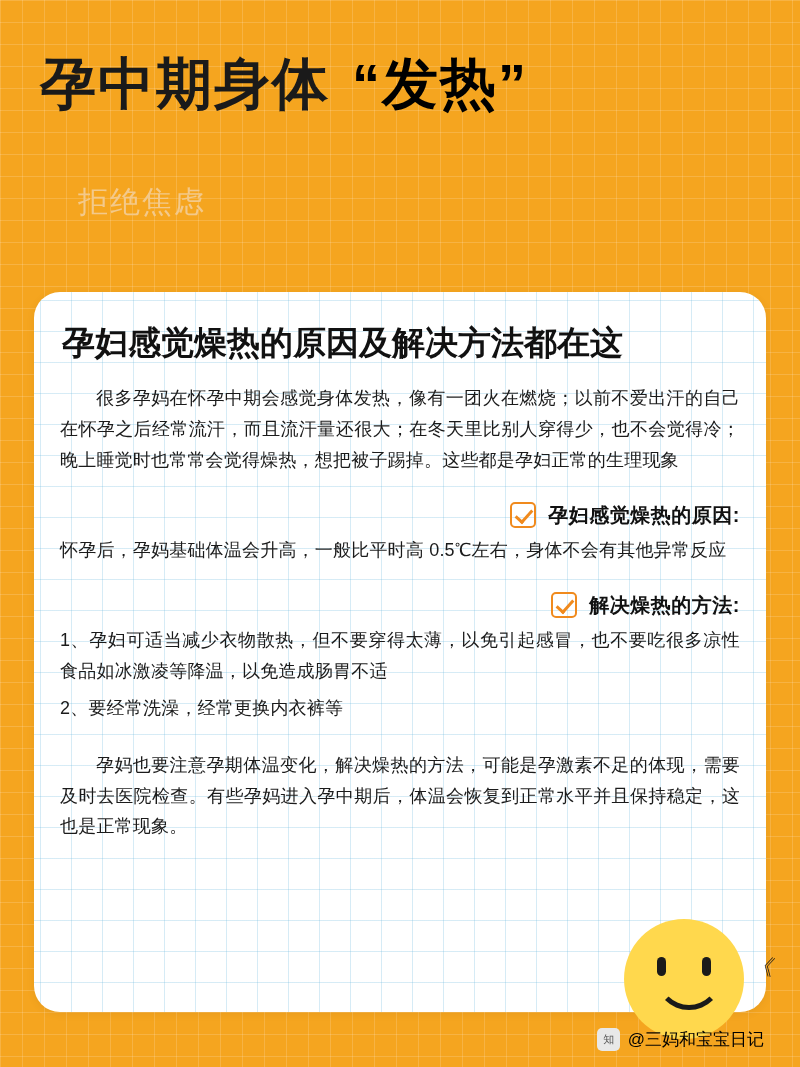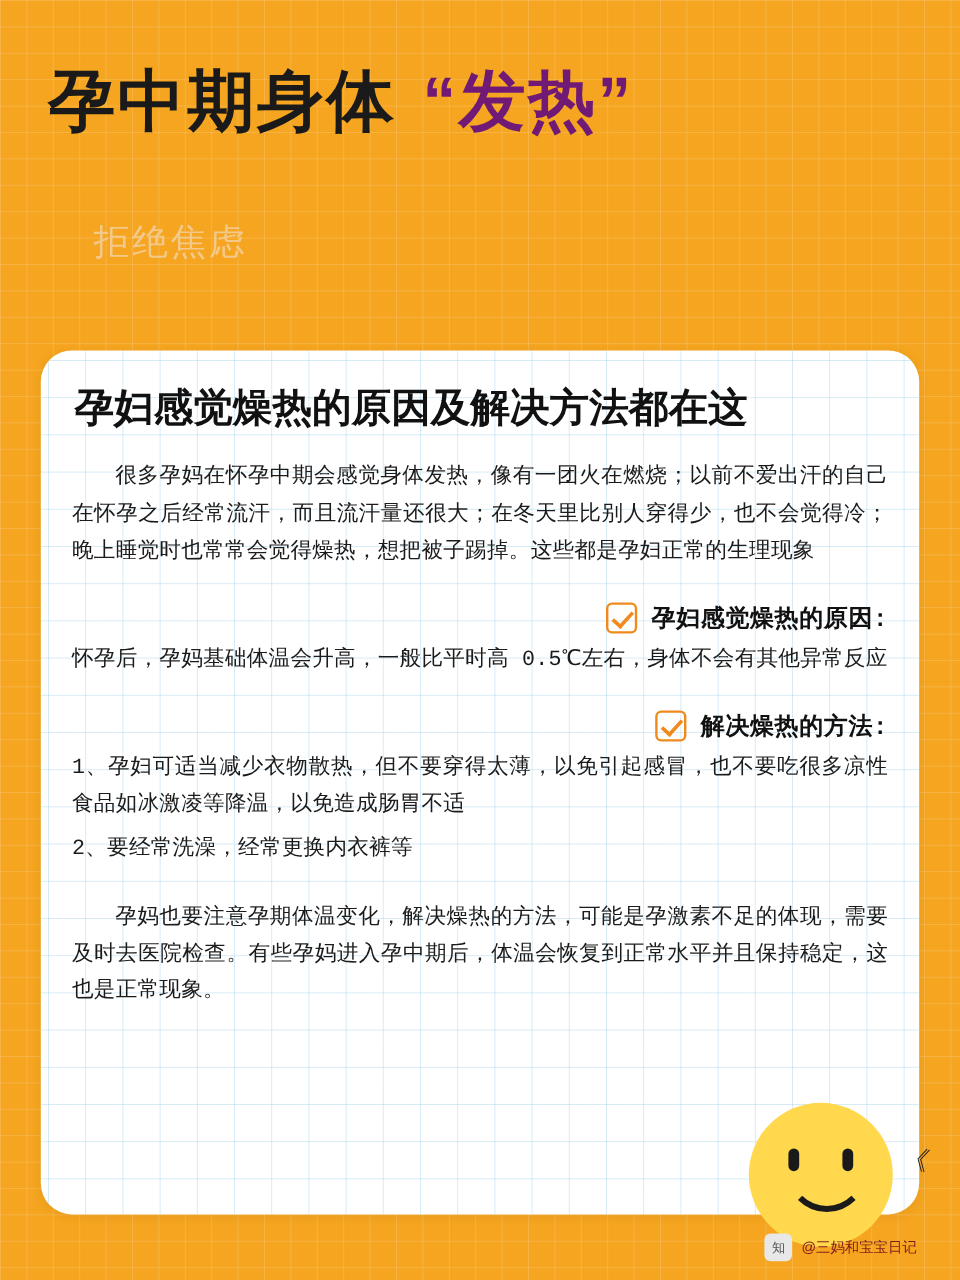--- a/index.html
+++ b/index.html
@@ -38,21 +38,21 @@
     font-size: 56px;
     font-weight: bold;
     color: #1a1a1a;
     letter-spacing: 2px;
     line-height: 1.15;
     display: flex;
     align-items: center;
     white-space: nowrap;
   }
   .title-highlight {
-    color: #701a75;
+    color: #000000;
     margin-left: 22px;
   }
   .subtitle {
     margin-top: 66px;
     font-size: 30px;
     color: #f3c98b;
     letter-spacing: 2px;
     font-weight: 500;
     margin-left: 38px;
   }
@@ -75,21 +75,20 @@
       linear-gradient(to right, rgba(120,190,225,0.30) 1px, transparent 1px),
       linear-gradient(to bottom, rgba(120,190,225,0.30) 1px, transparent 1px);
     background-size: 31px 31px;
     background-position: 6px 8px;
   }
   .card-inner {
     position: relative;
     padding: 24px 26px 36px 26px;
     box-sizing: border-box;
     height: 100%;
-    font-family: Liberation Mono, monospace;
   }
   .card-title {
     font-size: 33px;
     font-weight: bold;
     color: #111;
     letter-spacing: 0px;
     line-height: 1.3;
     margin: 6px 0 18px 2px;
     white-space: nowrap;
   }
@@ -199,22 +198,22 @@
     border-radius: 5px;
     background: #e8e8e8;
     color: #555;
     font-size: 11px;
     display: flex;
     align-items: center;
     justify-content: center;
     letter-spacing: -1px;
   }
   .footer-text {
-    font-size: 12px;
-    color: #7f1d1d;
+    font-size: 17px;
+    color: #000000;
   }
 </style>
 </head>
 <body>
 
 <div class="bg-grid"></div>
 
 <div class="page">
 
   <div class="header">

